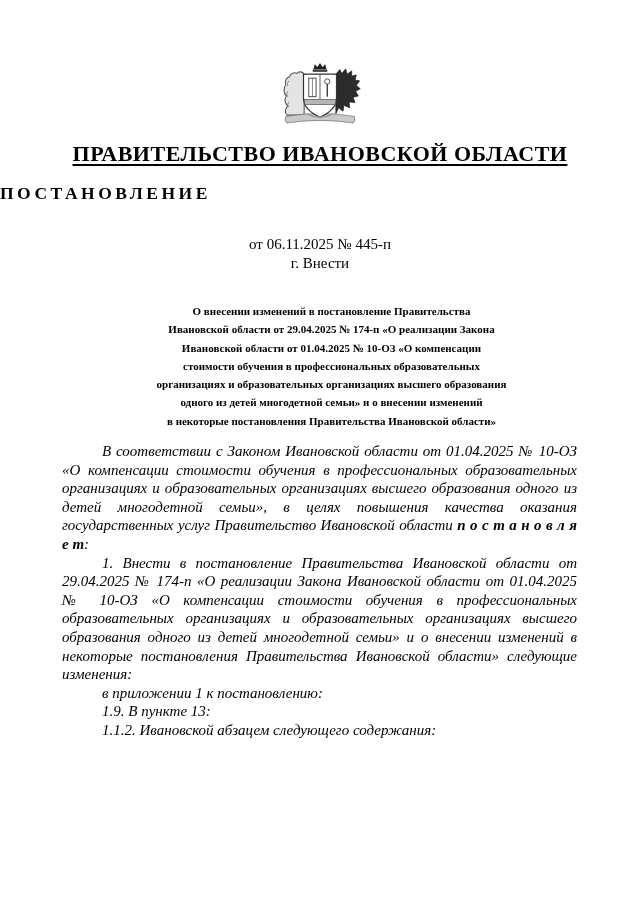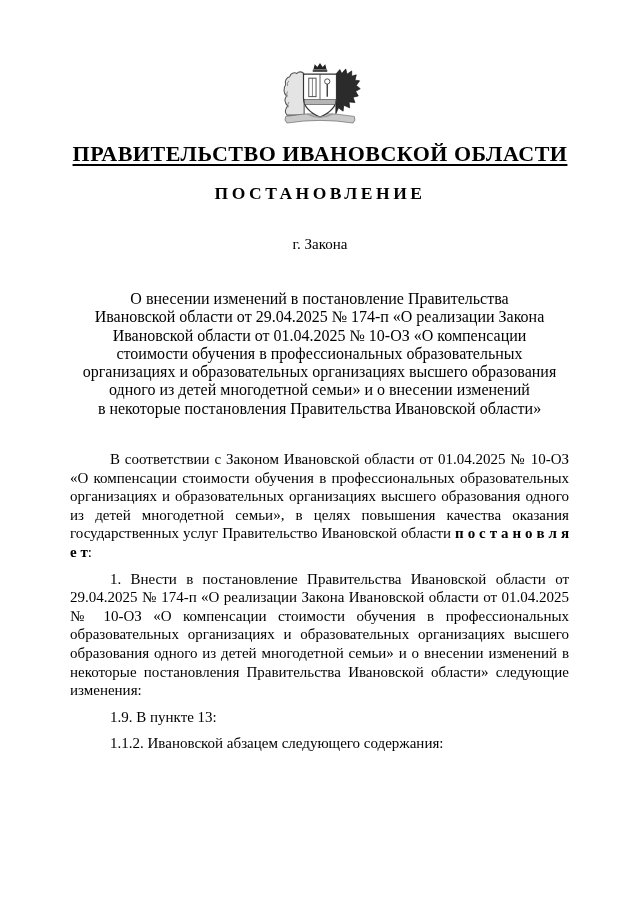--- a/index.html
+++ b/index.html
@@ -38,59 +38,60 @@
   .org-name .u {
     text-decoration: underline;
     text-decoration-thickness: 2px;
     text-underline-offset: 3px;
   }
   .doc-type {
     position: absolute;
     top: 183px;
     left: 0;
     width: 100%;
-    text-align: center;
+    text-align: left;
     font-size: 17.5px;
     font-weight: bold;
     letter-spacing: 3.5px;
     margin: 0;
   }
   .date-block {
     position: absolute;
     top: 235px;
     left: 0;
     width: 100%;
     text-align: center;
     font-size: 15px;
     line-height: 18.5px;
   }
   .decree-title {
     position: absolute;
     top: 290px;
     left: 62px;
     width: 515px;
     text-align: center;
-    font-size: 16px;
-    font-weight: normal;
+    font-size: 11px;
+    font-weight: bold;
     line-height: 18.3px;
     white-space: pre-line;
-    margin: 0;
+    margin: 12px;
   }
   .body-text {
     position: absolute;
     top: 442px;
     left: 62px;
     width: 515px;
     font-size: 15px;
     line-height: 18.6px;
     text-align: justify;
   }
   .body-text p {
-    margin: 8px;
+    margin: 0;
     text-indent: 40px;
+    font-style: italic;
   }
   .body-text p.justify-last {
     text-align-last: justify;
   }
   .bold-spaced {
     font-weight: bold;
   }
 </style>
 </head>
 <body>
@@ -122,31 +123,33 @@
       <circle cx="91" cy="31" r="4" fill="none" stroke="#444" stroke-width="1.4"></circle>
       <line x1="91" y1="35" x2="91" y2="54" stroke="#444" stroke-width="2.2"></line>
     </svg>
   </div>
 
   <h1 class="org-name"><span class="u">ПРАВИТЕЛЬСТВО ИВАНОВСКОЙ ОБЛАСТИ</span></h1>
 
   <h2 class="doc-type">ПОСТАНОВЛЕНИЕ</h2>
 
   <div class="date-block">
-    <div>г. Закона</div>
+    <div>от 06.11.2025 № 445-п</div>
+    <div>г. Внести</div>
   </div>
 
   <h3 class="decree-title">О внесении изменений в постановление Правительства
 Ивановской области от 29.04.2025 № 174-п «О реализации Закона
 Ивановской области от 01.04.2025 № 10-ОЗ «О компенсации
 стоимости обучения в профессиональных образовательных
 организациях и образовательных организациях высшего образования
 одного из детей многодетной семьи» и о внесении изменений
 в некоторые постановления Правительства Ивановской области»</h3>
 
   <div class="body-text">
     <p><span>В соответствии с Законом Ивановской области от 01.04.2025 № 10-ОЗ «О компенсации стоимости обучения в профессиональных образовательных организациях и образовательных организациях высшего образования одного из детей многодетной семьи», в целях повышения качества оказания государственных услуг Правительство Ивановской области </span><span class="bold-spaced">п о с т а н о в л я е т</span><span>:</span></p>
     <p>1. Внести в постановление Правительства Ивановской области от 29.04.2025 № 174-п «О реализации Закона Ивановской области от 01.04.2025 № 10-ОЗ «О компенсации стоимости обучения в профессиональных образовательных организациях и образовательных организациях высшего образования одного из детей многодетной семьи» и о внесении изменений в некоторые постановления Правительства Ивановской области» следующие изменения:</p>
+    <p>в приложении 1 к постановлению:</p>
     <p>1.9. В пункте 13:</p>
     <p>1.1.2. Ивановской абзацем следующего содержания:</p>
   </div>
 
 </div>
 
 </body></html>

